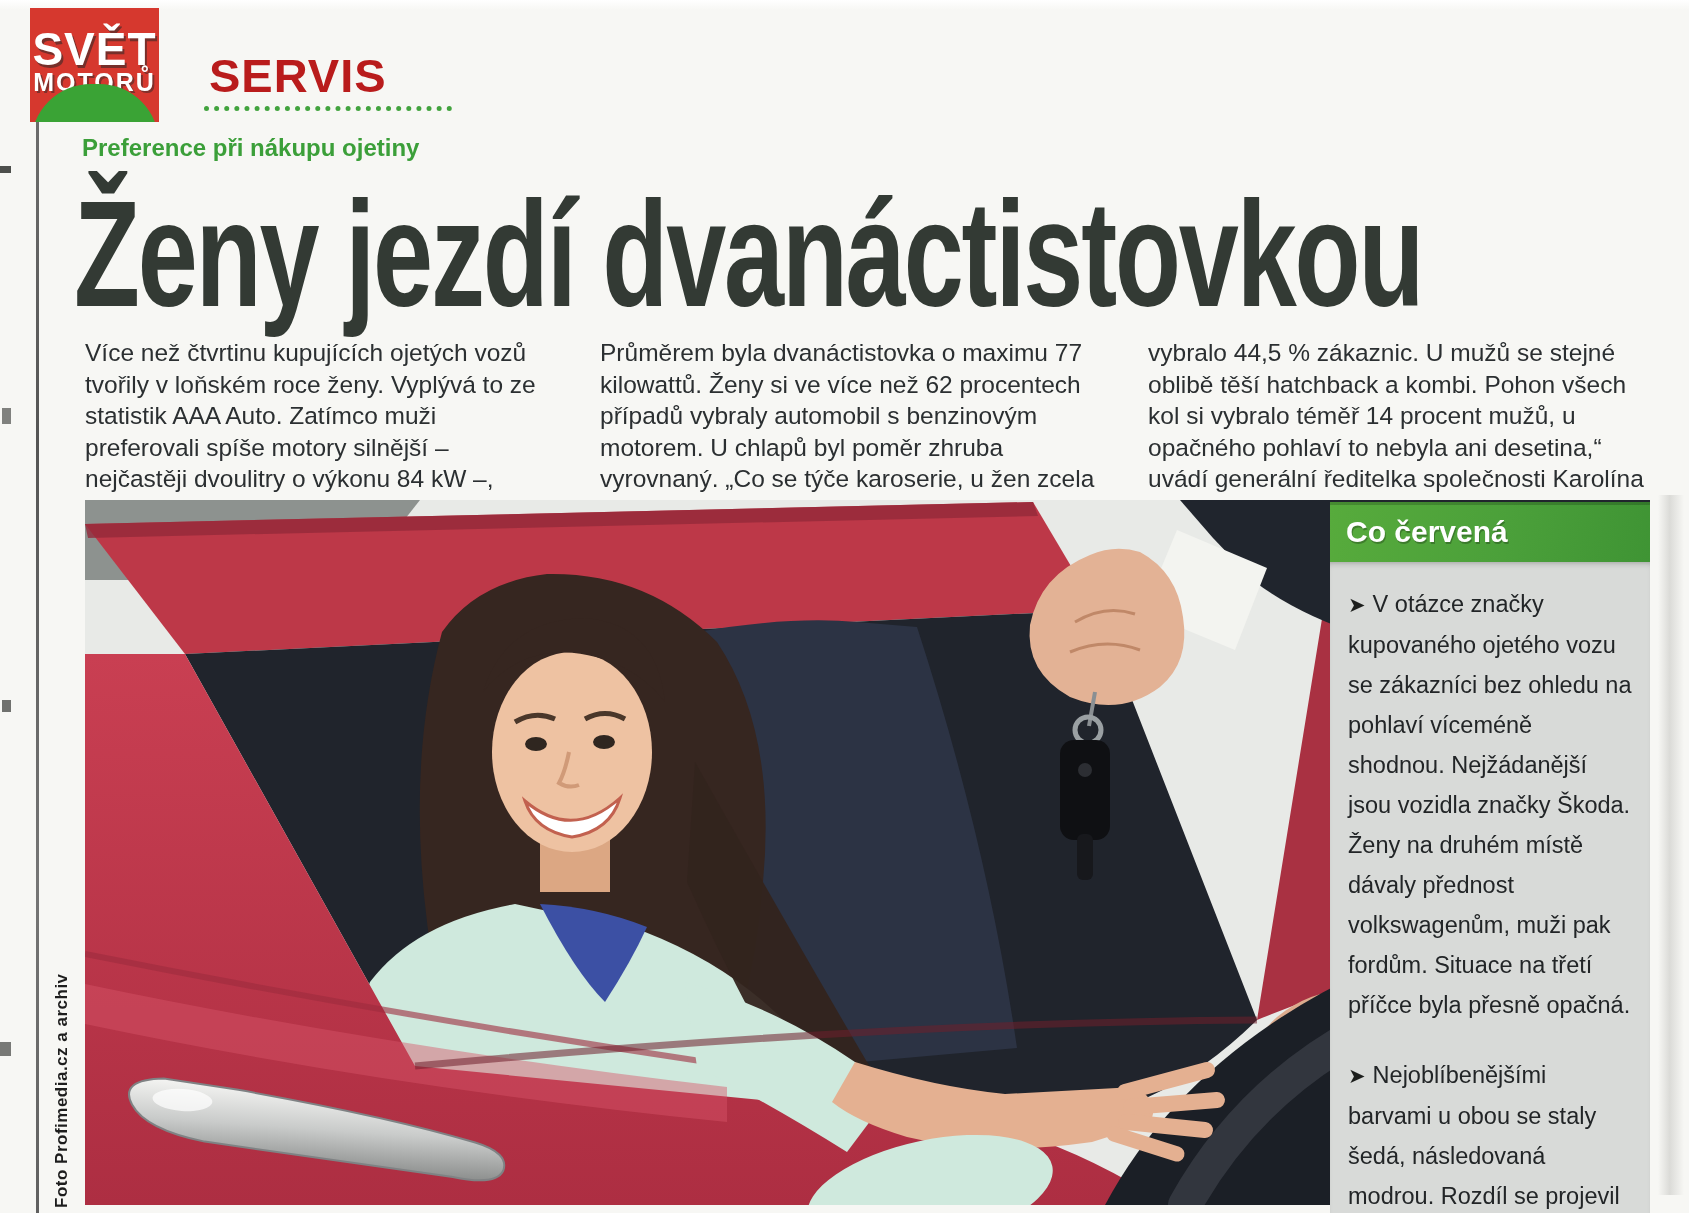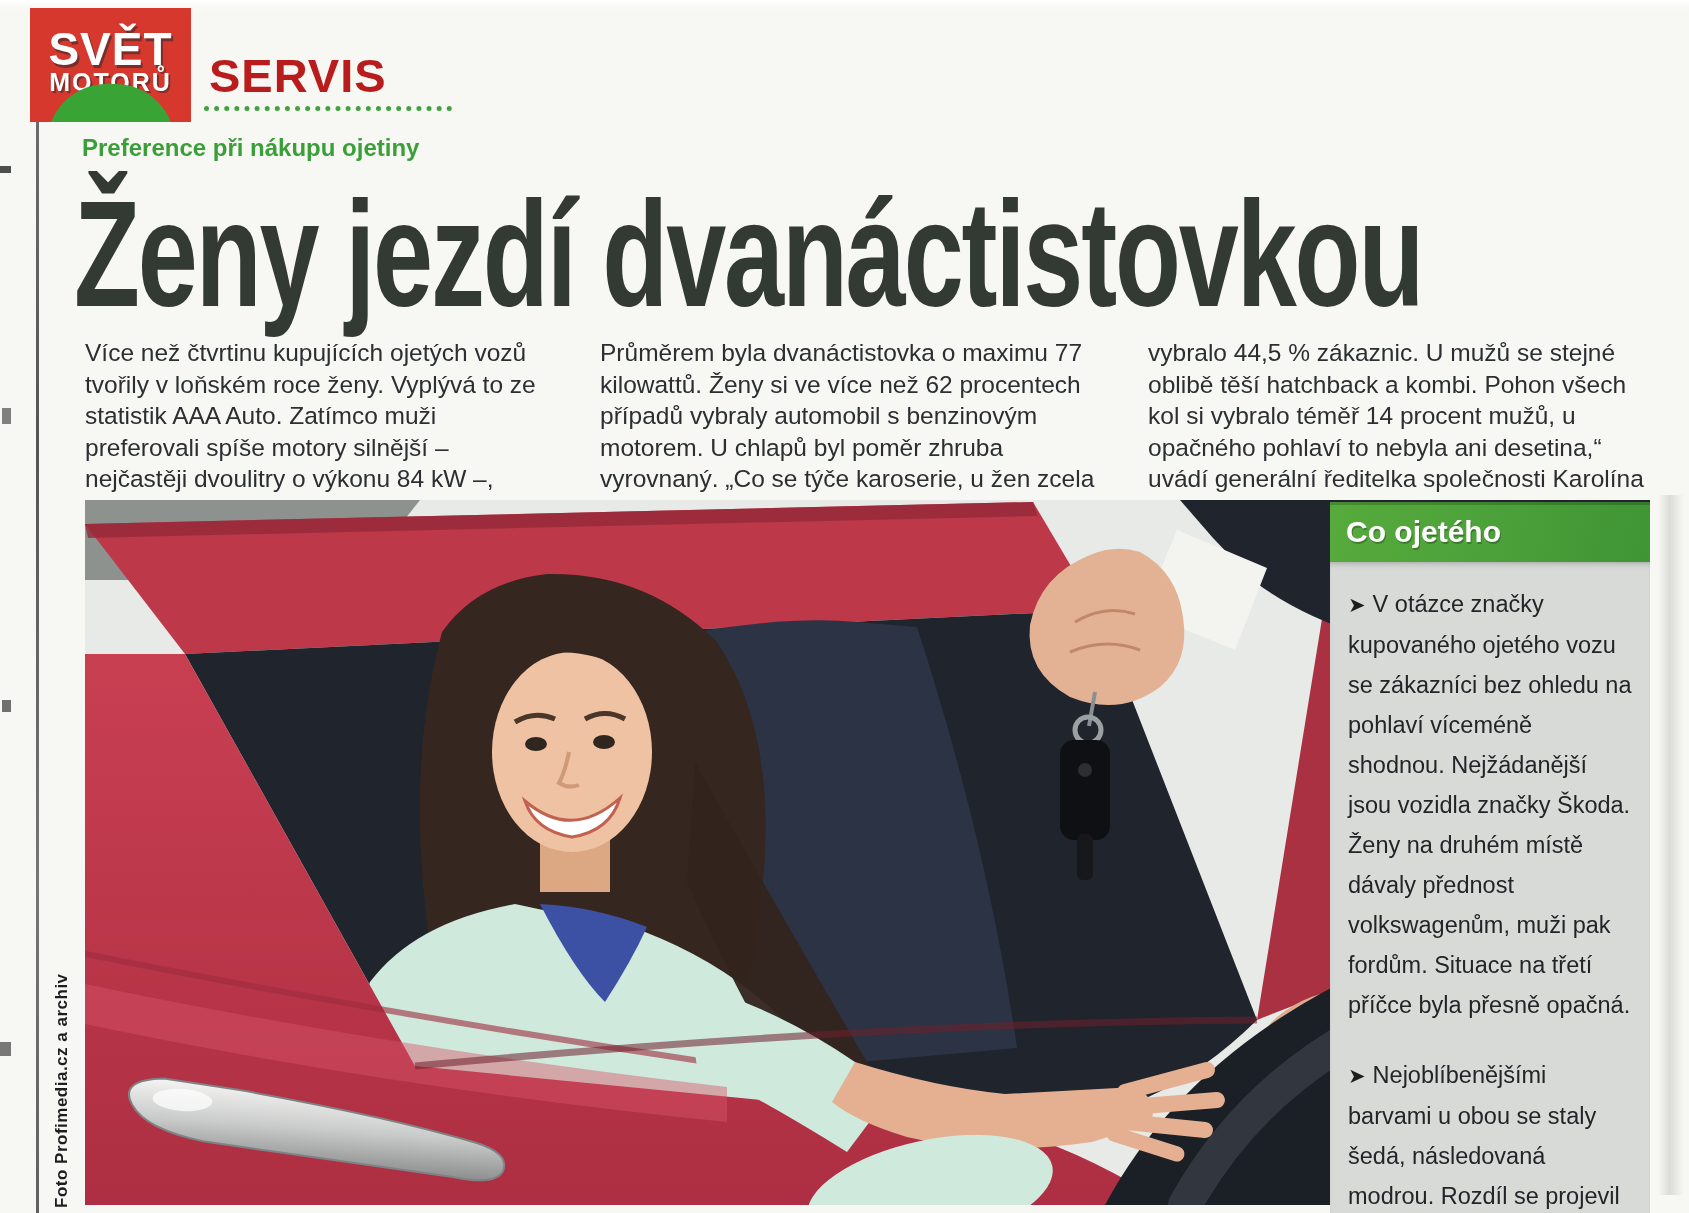--- a/index.html
+++ b/index.html
@@ -13,21 +13,21 @@
   .scan-top{position:absolute;left:0;top:0;width:1689px;height:10px;background:linear-gradient(#ffffff,#f7f7f4);}
   .scan-left-line{position:absolute;left:36px;top:112px;width:3px;height:1101px;background:linear-gradient(#4a4a4a,#2c2c2c 30%,#555 70%,#3a3a3a);opacity:.8;}
   .scan-tick{position:absolute;background:#4d4f4c;}
   .tick1{left:0;top:166px;width:11px;height:7px;}
   .tick2{left:2px;top:408px;width:9px;height:16px;opacity:.7;}
   .tick3{left:2px;top:700px;width:9px;height:12px;opacity:.8;}
   .tick4{left:0;top:1042px;width:11px;height:14px;opacity:.75;}
   .scan-right-shadow{position:absolute;left:1658px;top:495px;width:26px;height:700px;
     background:linear-gradient(90deg,rgba(0,0,0,0) 0%,rgba(120,120,115,.22) 45%,rgba(0,0,0,0) 100%);}
   
-  .logo-box{position:absolute;left:30px;top:8px;width:161px;height:114px;background:#d6382e;overflow:hidden;}
+  .logo-box{position:absolute;left:30px;top:8px;width:129px;height:114px;background:#d6382e;overflow:hidden;}
   .logo-line1{position:absolute;left:0;right:0;top:14px;text-align:center;color:#fff;font-weight:bold;font-size:46px;letter-spacing:1px;text-shadow:2px 3px 0 rgba(40,40,40,.55);}
   .logo-line2{position:absolute;left:0;right:0;top:60px;text-align:center;color:#fff;font-weight:bold;font-size:25px;letter-spacing:2px;text-shadow:2px 2px 0 rgba(40,40,40,.5);}
   .logo-arc{position:absolute;left:50%;bottom:-22px;transform:translateX(-50%);width:128px;height:60px;background:#3aa335;border-radius:64px 64px 0 0;}
   .section-title{position:absolute;left:209px;top:48px;font-size:47px;font-weight:bold;color:#b91c1c;letter-spacing:1px;}
   .section-dots{position:absolute;left:204px;top:80px;width:248px;height:26px;border-bottom:5px dotted #42a33e;}
   .kicker{position:absolute;left:82px;top:134px;font-size:24px;font-weight:bold;color:#3b9f39;}
   
   .headline{
     position:absolute;left:74px;top:178px;
     font-size:150px;line-height:1.02;font-weight:bold;color:#333a34;
@@ -170,20 +170,20 @@
     </g>
 
     <path d="M330 566 Q800 522 1172 520" stroke="#6f1f2c" stroke-width="7" fill="none" opacity=".55"></path>
   </svg>
 </div>
 
 <div class="photo-credit">Foto Profimedia.cz a archiv</div>
 
 <div class="sidebar">
   <div class="sidebar-header">
-    <span class="t">Co ojetého</span>
+    <span class="t">Co červená</span>
   </div>
   <div class="sidebar-body">
     <p class="bullet"><span class="arrow">➤</span><span>V otázce značky kupovaného ojetého vozu se zákazníci bez ohledu na pohlaví víceméně shodnou. Nejžádanější jsou vozidla značky Škoda. Ženy na druhém místě dávaly přednost volkswagenům, muži pak fordům. Situace na třetí příčce byla přesně opačná.</span></p>
     <p class="bullet"><span class="arrow">➤</span><span>Nejoblíbenějšími barvami u obou se staly šedá, následovaná modrou. Rozdíl se projevil až u třetí nejžádanější, kterou je u žen červená a u mužů černá.</span></p>
 
   </div>
 </div>
 
 </body></html>

